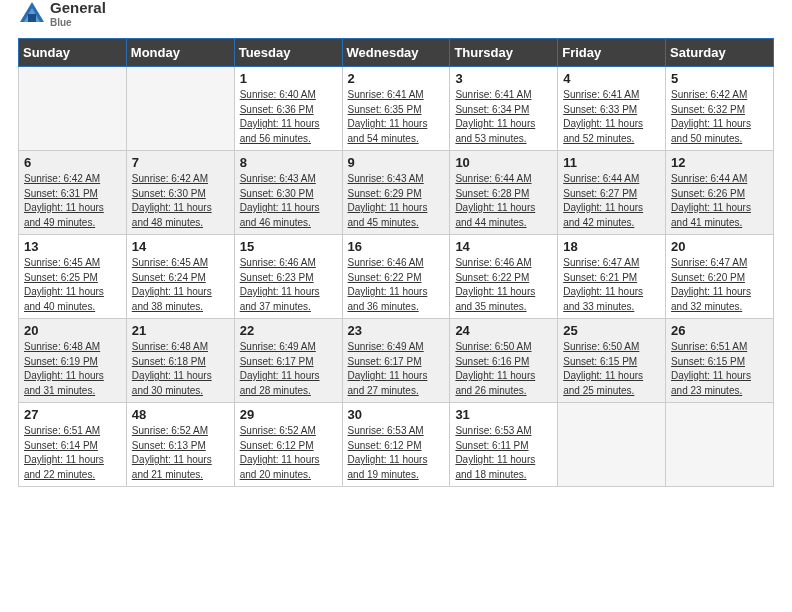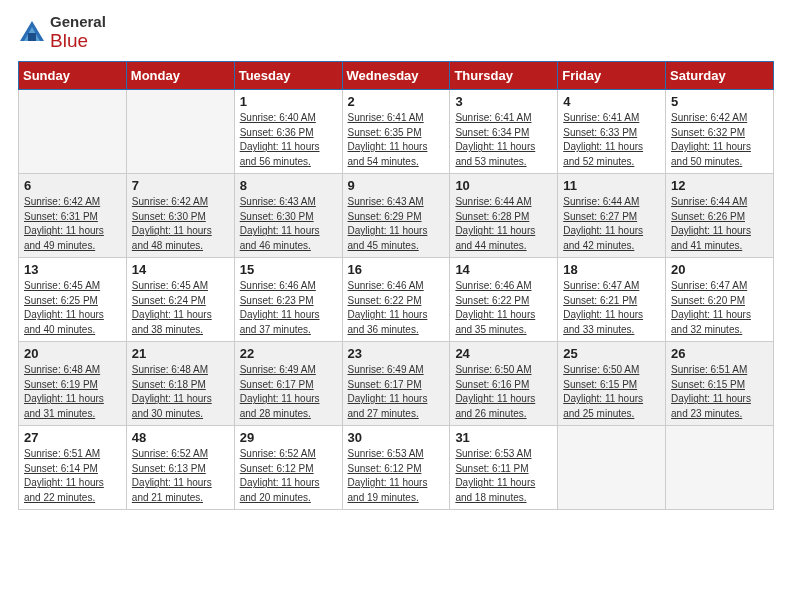--- a/index.html
+++ b/index.html
@@ -7,21 +7,21 @@
       font-family: Arial, sans-serif;
       background: #fff;
       width: 792px;
       min-height: 612px;
       padding: 0;
     }
     .page {
       width: 792px;
       min-height: 612px;
       background: #fff;
-      padding: 14px 18px 10px 18px;
+      padding: 0 18px 10px 18px;
     }
     .header {
       display: flex;
       justify-content: space-between;
       align-items: flex-start;
       margin-bottom: 10px;
     }
     .logo {
       display: flex;
       align-items: center;
@@ -31,23 +31,23 @@
       display: flex;
       flex-direction: column;
       line-height: 1.1;
     }
     .logo-general {
       font-size: 15px;
       font-weight: bold;
       color: #333;
     }
     .logo-blue {
-      font-size: 19px;
-      font-weight: normal;
-      color: #b91c1c;
+      font-size: 10px;
+      font-weight: bold;
+      color: #737373;
     }
     .logo-icon {
       width: 28px;
       height: 28px;
     }
     .title-block {
       text-align: right;
     }
     .month-title {
       font-size: 36px;
@@ -59,21 +59,21 @@
       font-size: 16px;
       color: #555;
       margin-top: 2px;
     }
     .calendar {
       width: 100%;
       border-collapse: collapse;
       margin-top: 4px;
     }
     .calendar th {
-      background: #b91c1c;
+      background: #404040;
       color: #fff;
       font-size: 13px;
       font-weight: bold;
       padding: 6px 4px;
       text-align: left;
       border: 1px solid #2a6db5;
     }
     .calendar td {
       vertical-align: top;
       border: 1px solid #ccc;

